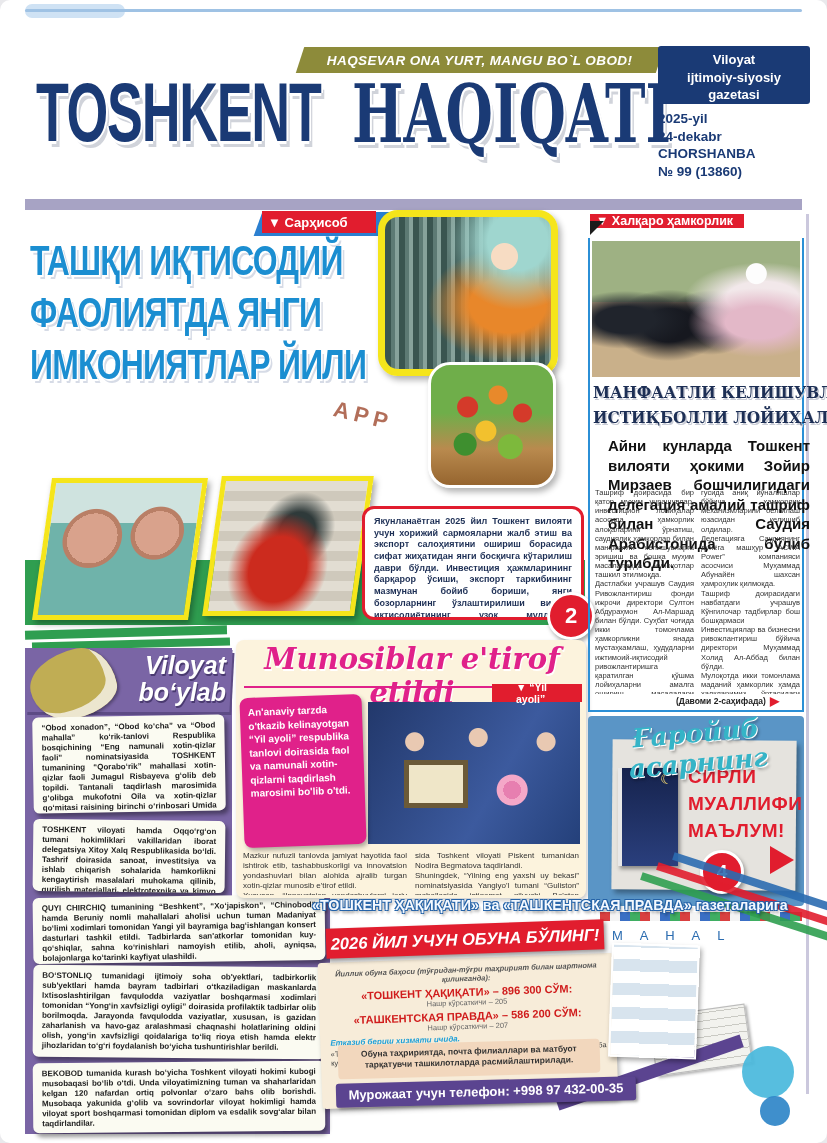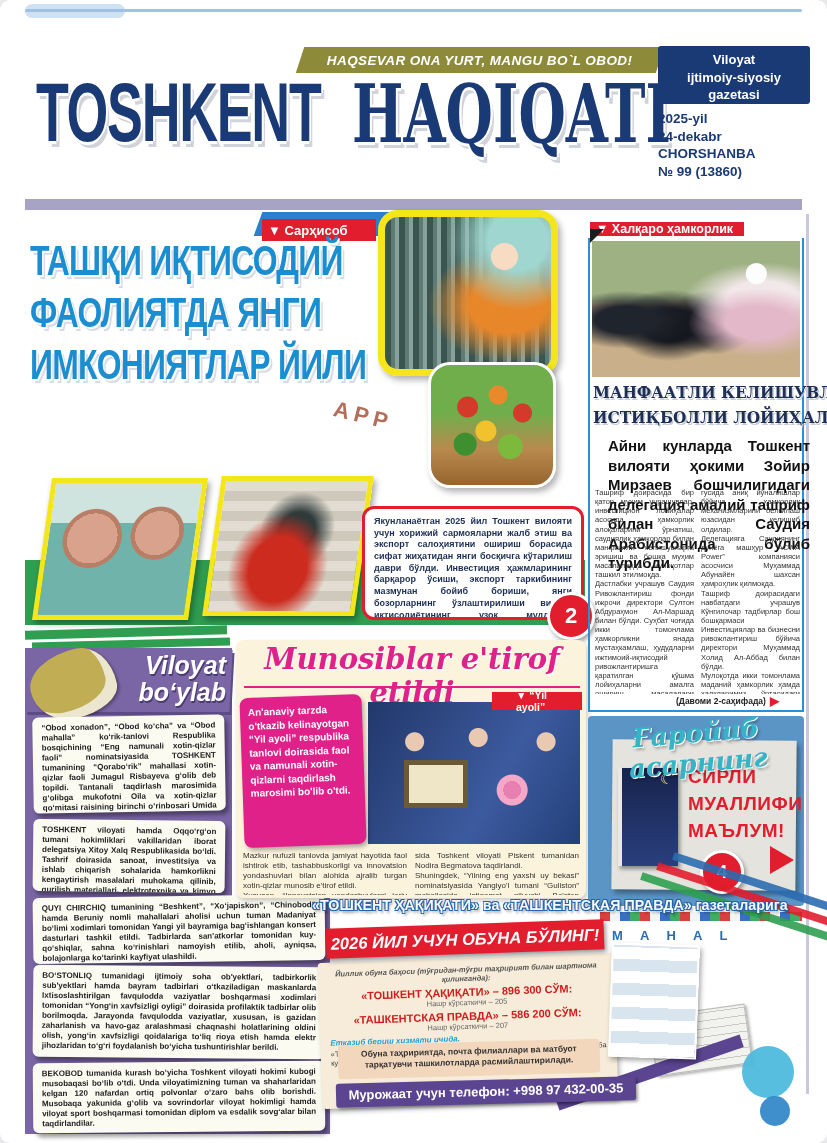--- a/index.html
+++ b/index.html
@@ -29,21 +29,21 @@
   .soc{display:flex;gap:5px;align-items:center;font-size:10px;font-weight:bold;color:#27406e;}
   .soc .ico{width:14px;height:14px;border-radius:50%;color:#fff;font-size:9px;line-height:14px;text-align:center;font-weight:bold;}
   .ico-tg{background:#2aa5e0;}
   .ico-fb{background:#2a62c4;font-family:"DejaVu Serif",serif;}
   .ico-ig{background:radial-gradient(circle at 30% 75%,#f9ce34,#ee2a7b 60%,#6228d7);}
   .lav-bar{left:25px;top:199px;width:777px;height:11px;background:#a7a3c4;}
   .right-edge{left:806px;top:214px;width:3px;height:880px;background:#cbc8dd;}
 
   
   .blue-ribbon{left:258px;top:212px;width:178px;height:24px;background:#2b7fd0;transform:skewX(-20deg);}
-  .tag{background:#e11d2e;color:#fff;font-weight:bold;display:flex;align-items:center;padding:0 6px;box-sizing:border-box;margin-top:8px;}
+  .tag{background:#e11d2e;color:#fff;font-weight:bold;display:flex;align-items:center;padding:0 6px;box-sizing:border-box;}
   .tag-sarhisob{left:262px;top:211px;width:114px;height:22px;font-size:13px;}
   .hl{font-weight:bold;color:#1b8ed1;font-size:42px;line-height:1;letter-spacing:-1px;transform:scaleX(.76);
       text-shadow:2px 2px 0 #fff,4px 4px 0 rgba(27,58,117,.18);}
   .hl1{left:30px;top:240px;} .hl2{left:30px;top:292px;} .hl3{left:30px;top:344px;}
   .photo-worker{left:378px;top:210px;width:180px;height:166px;border:7px solid #f5e51b;border-radius:20px;box-sizing:border-box;
       background:
         radial-gradient(circle at 72% 26%, #f7dcc3 0 13px, transparent 14px),
         radial-gradient(ellipse at 80% 16%, #9fd6cf 0 16%, transparent 38%),
         radial-gradient(ellipse at 74% 58%, #e8872a 0 22%, transparent 46%),
         repeating-linear-gradient(90deg,#3a5550 0 6px,#5d7a74 6px 10px,#87a29b 10px 14px);
@@ -164,21 +164,21 @@
         radial-gradient(circle at 14% 42%, #e9d0b8 0 9px, transparent 10px),
         radial-gradient(circle at 40% 40%, #e9d0b8 0 9px, transparent 10px),
         radial-gradient(circle at 62% 38%, #e9d0b8 0 9px, transparent 10px),
         radial-gradient(circle at 85% 38%, #e9d0b8 0 9px, transparent 10px),
         radial-gradient(ellipse at 14% 72%, #f4f4f0 0 16%, transparent 30%),
         radial-gradient(ellipse at 60% 80%, #fafaf6 0 20%, transparent 34%),
         radial-gradient(ellipse at 86% 74%, #ededе8 0 16%, transparent 30%),
         linear-gradient(#e3e6e1 0 30%, #b9c0b8 30% 100%);}
   .pennants{left:600px;top:912px;width:202px;height:9px;
       background:repeating-linear-gradient(90deg,#d94040 0 10px,#f4f4f4 10px 20px,#3a6fc4 20px 30px,#3fae62 30px 40px);}
-  .mahalla-sign{left:612px;top:928px;width:190px;font-size:13px;font-weight:bold;color:#2b6cb0;letter-spacing:7px;white-space:nowrap;overflow:hidden;}
+  .mahalla-sign{left:612px;top:928px;width:190px;font-size:13px;font-weight:normal;color:#2b6cb0;letter-spacing:7px;white-space:nowrap;overflow:hidden;}
   .news-sheet{left:652px;top:1010px;width:95px;height:58px;background:#f2f2ee;border:1px solid #bbb;transform:rotate(-8deg);
       box-shadow:2px 2px 3px rgba(0,0,0,.3);
       background-image:repeating-linear-gradient(0deg,transparent 0 7px,#c9c9c3 7px 8px);}
   .ribbon{height:8px;transform:rotate(18deg);opacity:.9;}
   .rib-g{left:636px;top:906px;width:220px;background:#2f9e50;}
   .rib-r{left:652px;top:896px;width:220px;background:#e11d2e;}
   .rib-b{left:668px;top:886px;width:220px;background:#2b6cb0;}
   .rib-purple{left:552px;top:1066px;width:195px;height:13px;background:#5b4490;transform:rotate(-19deg);}
   .balloon1{left:742px;top:1046px;width:52px;height:52px;border-radius:50%;background:#49b8dc;opacity:.92;}
   .balloon2{left:760px;top:1096px;width:30px;height:30px;border-radius:50%;background:#2f86c8;opacity:.92;}

